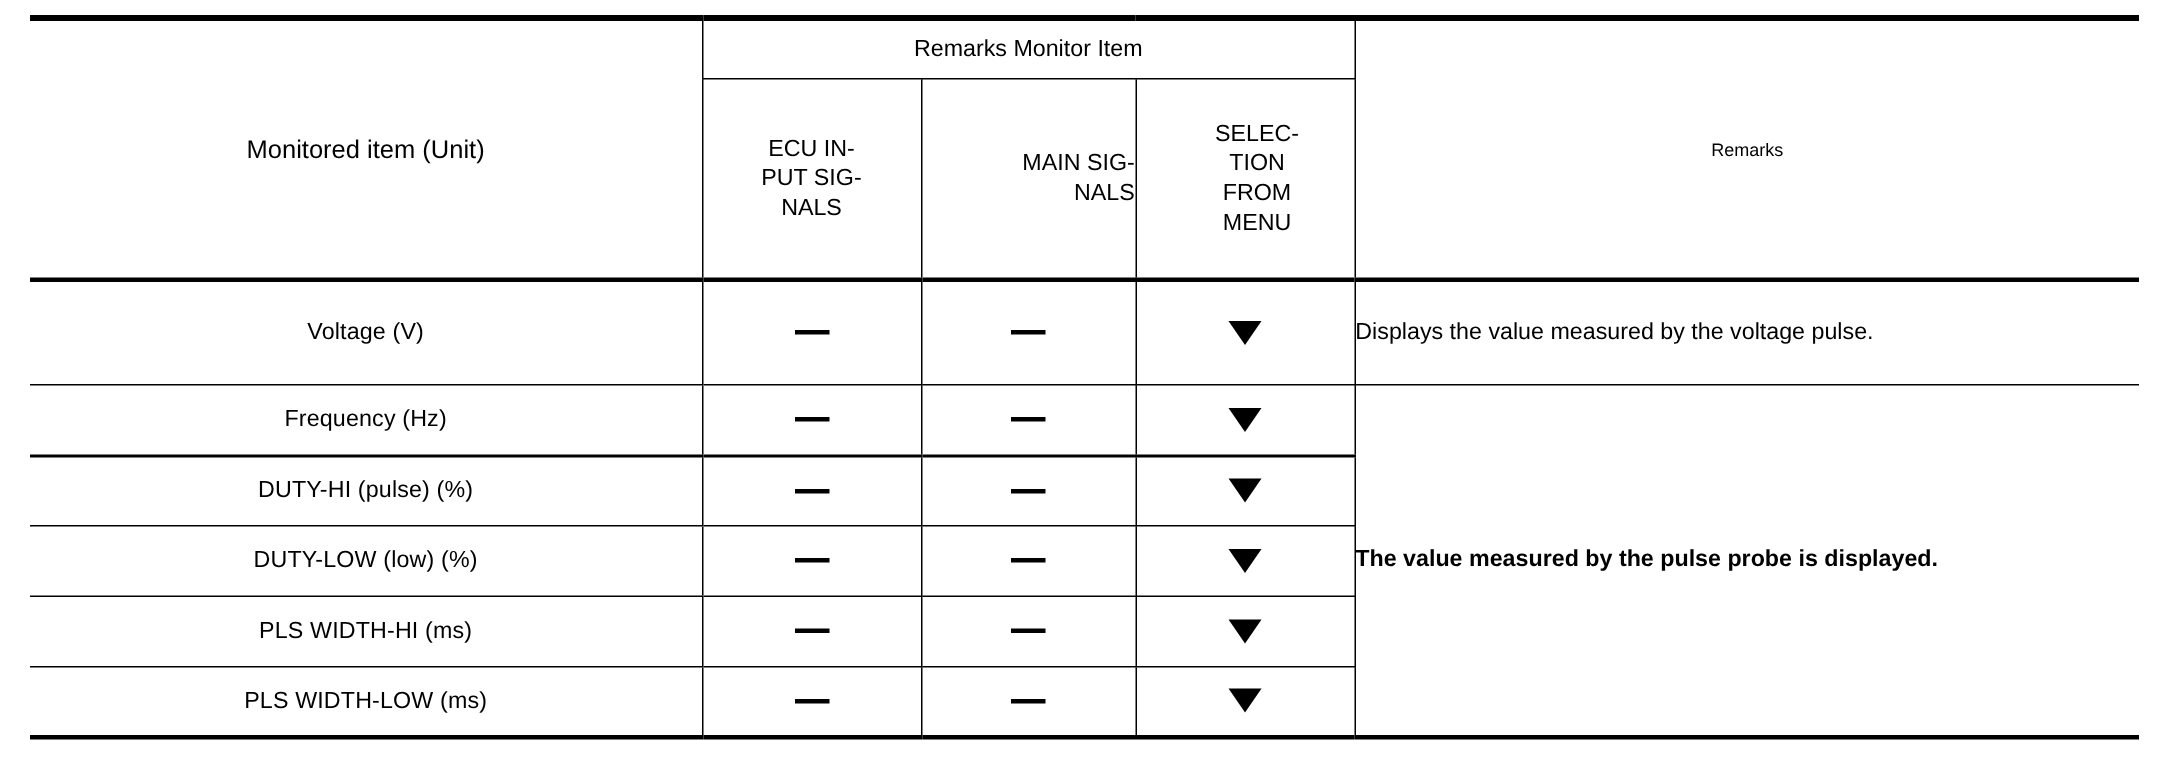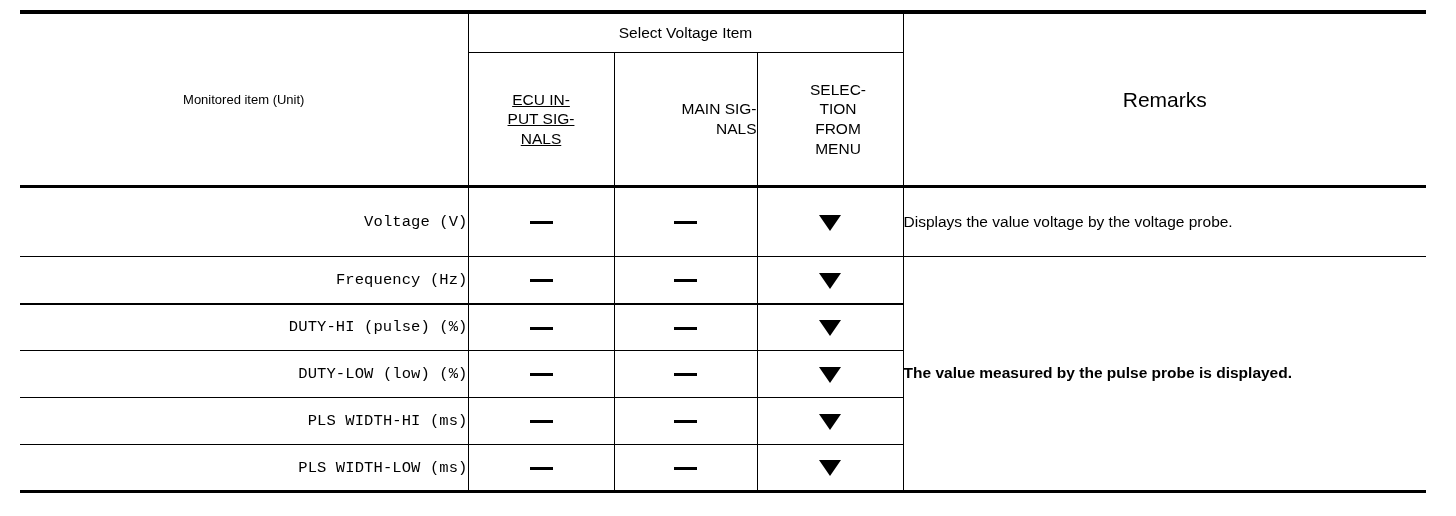--- a/index.html
+++ b/index.html
@@ -62,34 +62,33 @@
   }
   .hdr-sub {
     height: 132px;
     text-align: center;
     line-height: 1.26;
     font-size: 15.5px;
     padding: 2px 6px;
   }
   .hdr-item {
     text-align: center;
-    font-size: 13px;
+    font-size: 17px;
   }
   .hdr-remarks {
     text-align: center;
-    font-size: 21px;
+    font-size: 12px;
   }
 
   
   .item-cell {
-    text-align: right;
+    text-align: center;
     padding-left: 17px;
     font-size: 15.5px;
     letter-spacing: 0.1px;
-    font-family: Liberation Mono, monospace;
   }
   .mark-cell {
     text-align: center;
     font-size: 15.5px;
   }
   .remarks-cell {
     text-align: left;
     padding: 4px 14px 4px 15px;
     font-size: 15.5px;
     line-height: 1.34;
@@ -130,25 +129,25 @@
       <col class="c-item">
       <col class="c-ecu">
       <col class="c-main">
       <col class="c-sel">
       <col class="c-remarks">
     </colgroup>
 
     <thead>
       <tr>
         <td rowspan="2" class="hdr-item rule-thick-top rule-thick-bot">Monitored item (Unit)</td>
-        <td colspan="3" class="hdr-group rule-thick-top rule-thin-bot vline-l vline-r">Select Voltage Item</td>
+        <td colspan="3" class="hdr-group rule-thick-top rule-thin-bot vline-l vline-r">Remarks Monitor Item</td>
         <td rowspan="2" class="hdr-remarks rule-thick-top rule-thick-bot">Remarks</td>
       </tr>
       <tr>
-        <td class="hdr-sub rule-thick-bot vline-l vline-r" style="white-space: pre-line; text-decoration: underline;">ECU IN-
+        <td class="hdr-sub rule-thick-bot vline-l vline-r" style="white-space: pre-line;">ECU IN-
 PUT SIG-
 NALS</td>
         <td class="hdr-sub rule-thick-bot vline-r" style="white-space: pre-line; text-align: right;">MAIN SIG-
 NALS</td>
         <td class="hdr-sub rule-thick-bot vline-r" style="white-space: pre-line; padding-left: 16px;">SELEC-
 TION
 FROM
 MENU</td>
       </tr>
     </thead>
@@ -159,21 +158,21 @@
         <td class="item-cell rule-thin-bot">Voltage (V)</td>
         <td class="mark-cell rule-thin-bot vline-l vline-r">
           <span class="dash"></span>
         </td>
         <td class="mark-cell rule-thin-bot vline-r">
           <span class="dash"></span>
         </td>
         <td class="mark-cell rule-thin-bot vline-r">
           <span class="tri"></span>
         </td>
-        <td class="remarks-cell rule-thin-bot">Displays the value voltage by the voltage probe.</td>
+        <td class="remarks-cell rule-thin-bot">Displays the value measured by the voltage pulse.</td>
       </tr>
 
       <tr class="r-std">
         <td class="item-cell rule-med-bot">Frequency (Hz)</td>
         <td class="mark-cell rule-med-bot vline-l vline-r">
           <span class="dash"></span>
         </td>
         <td class="mark-cell rule-med-bot vline-r">
           <span class="dash"></span>
         </td>

